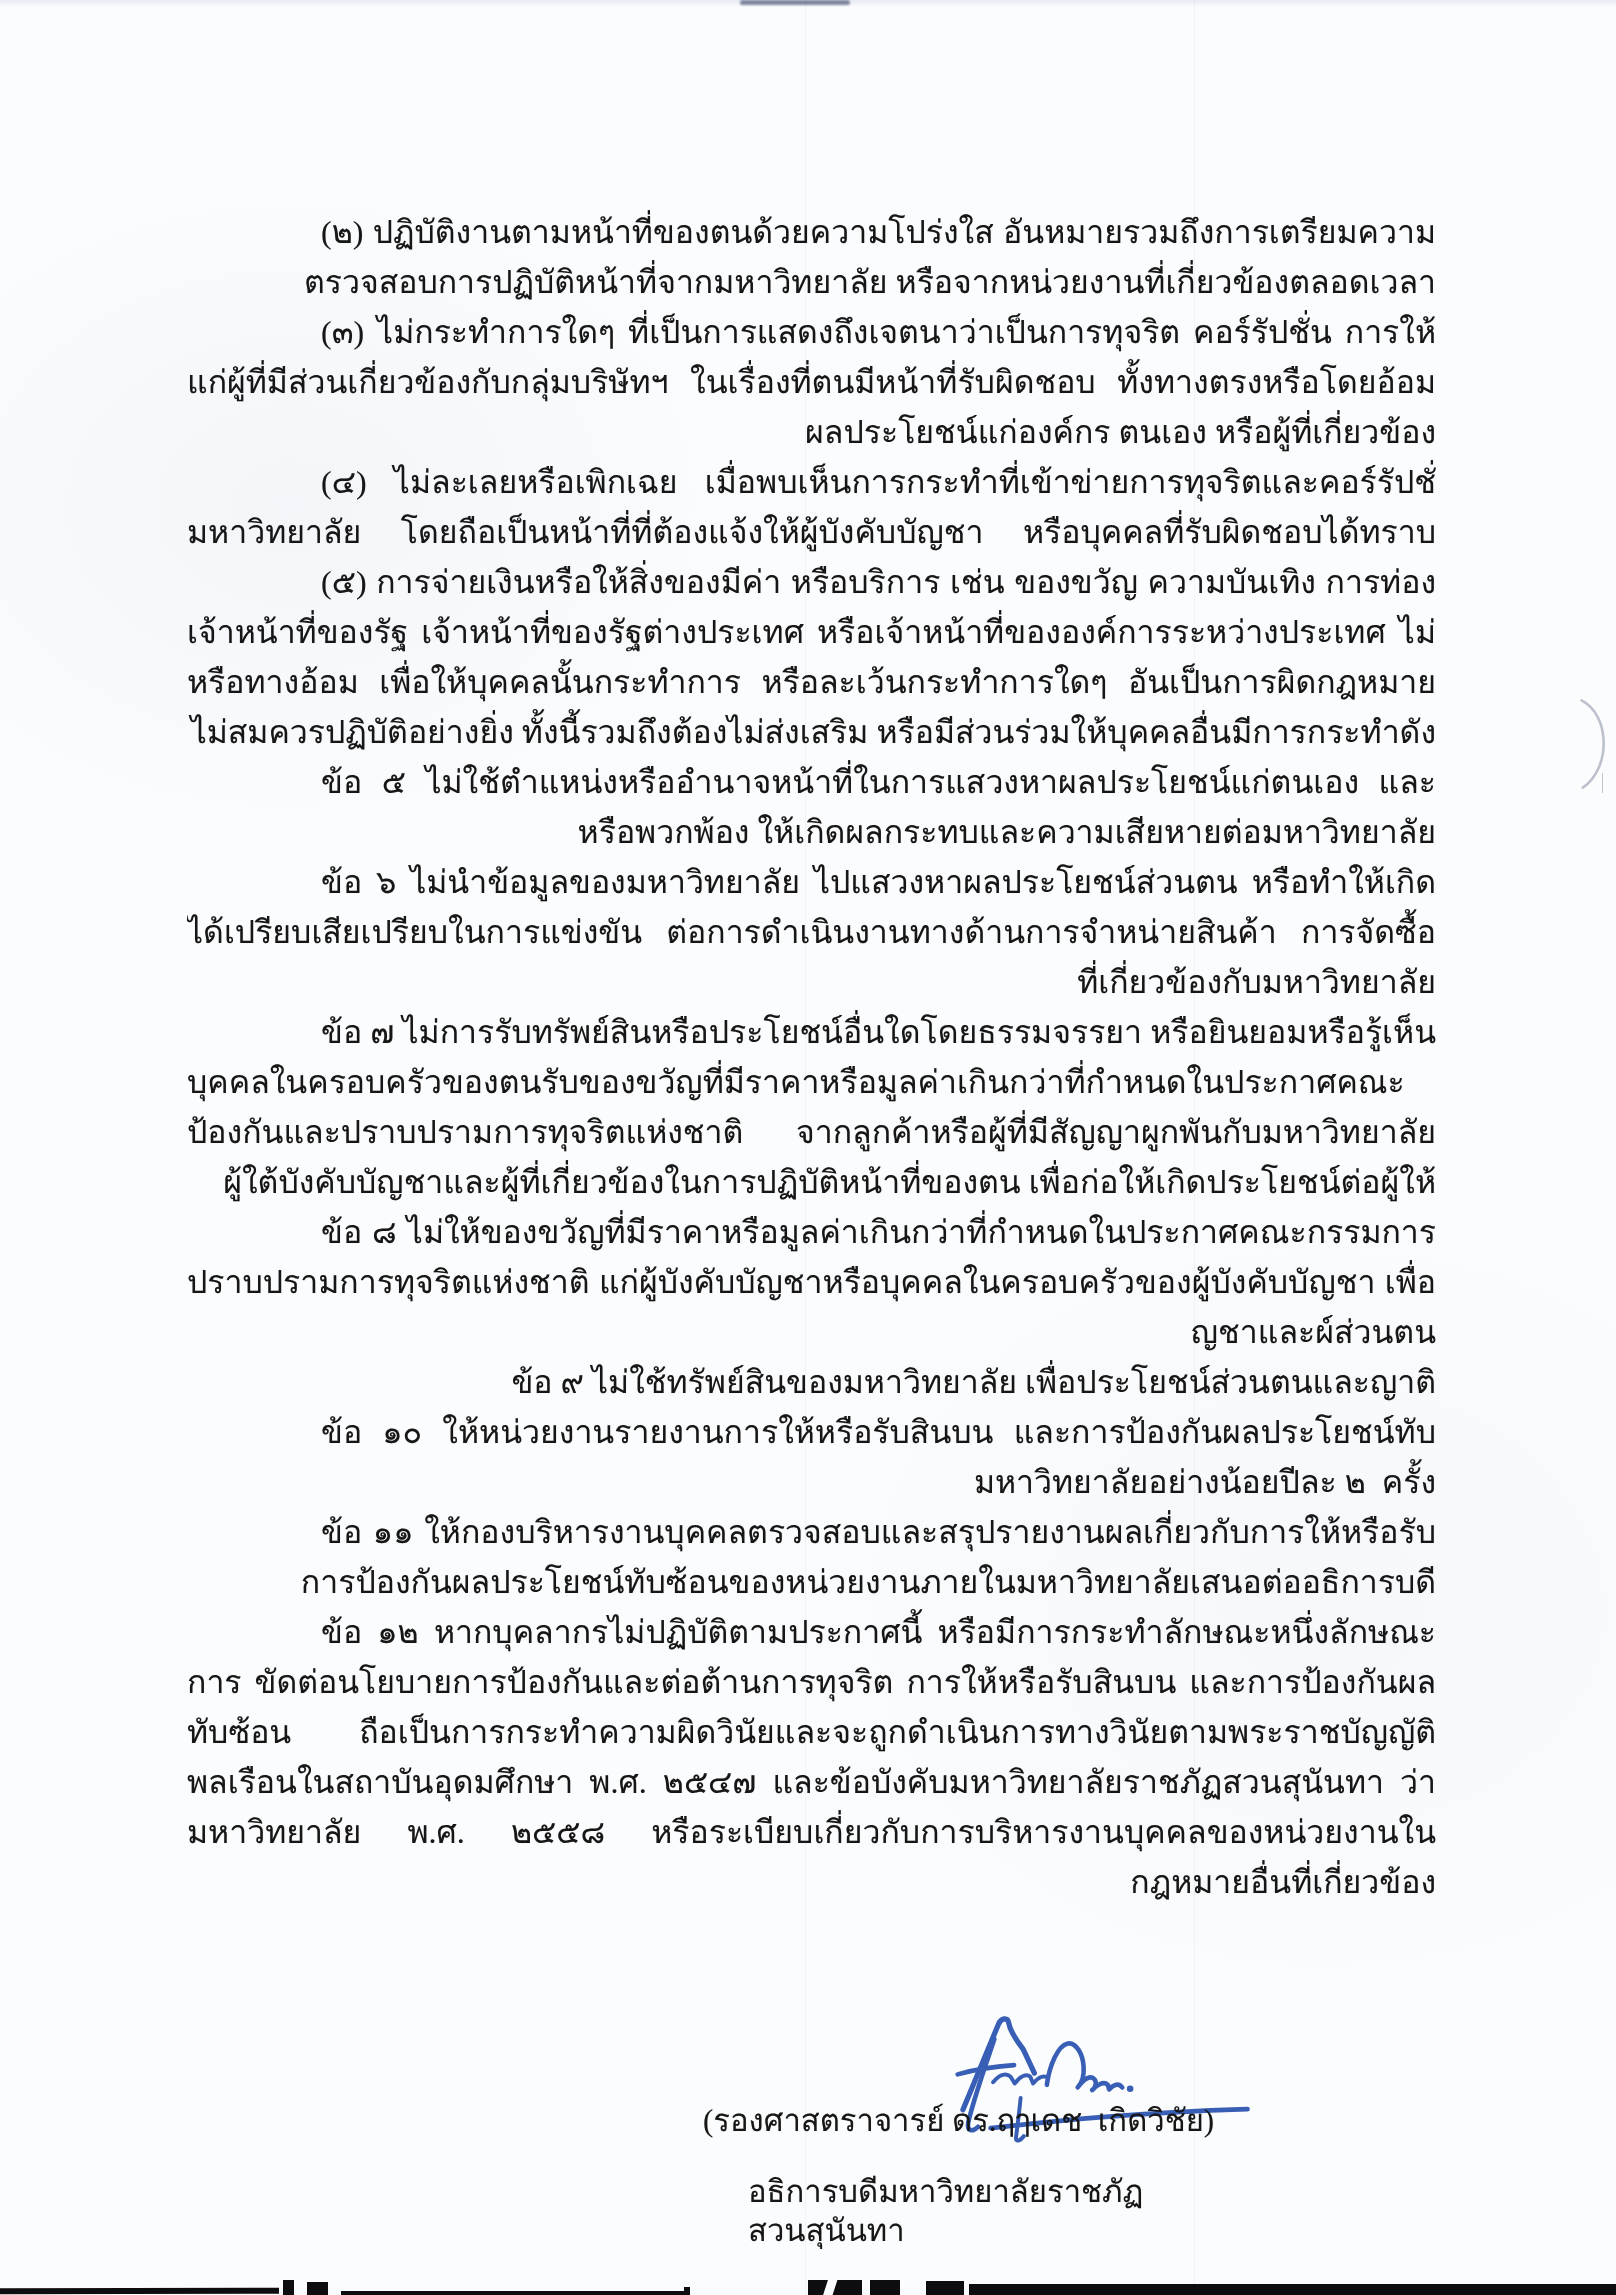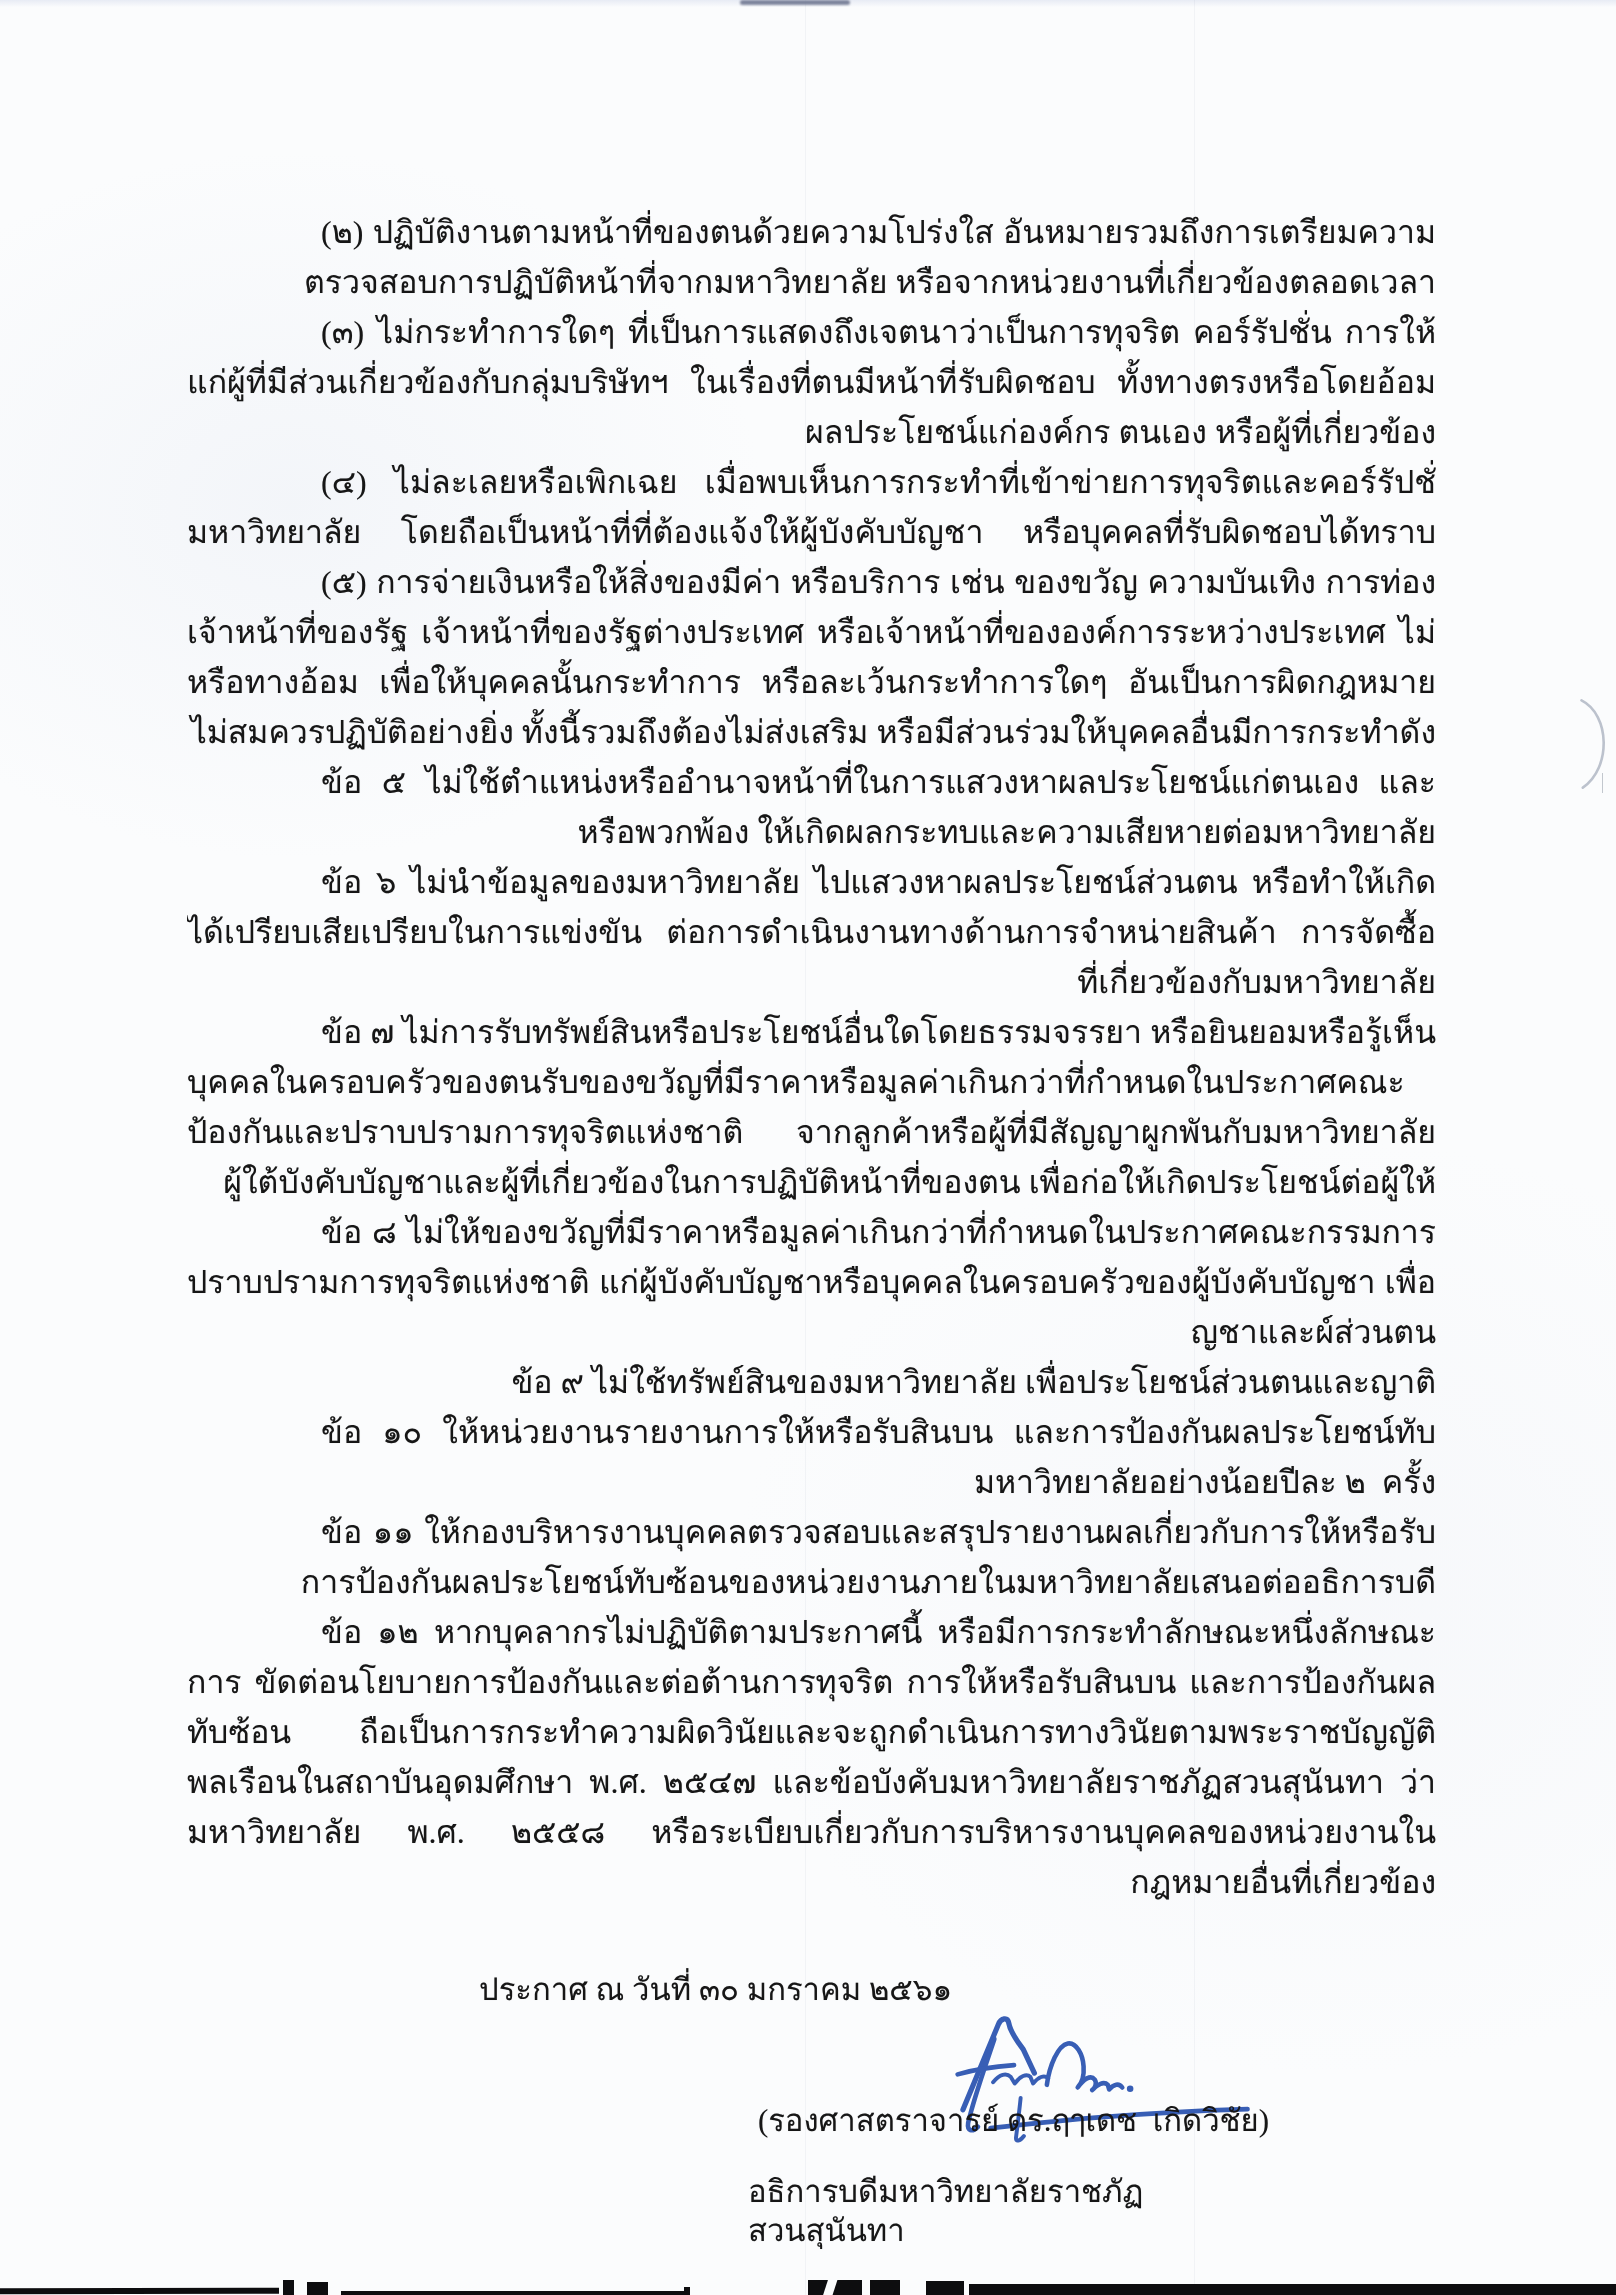--- a/index.html
+++ b/index.html
@@ -34,22 +34,22 @@
   .line.just{white-space:normal;text-align:justify;text-align-last:justify;}
   .line.indent{text-indent:134px;}
   
   .date-line{
     position:absolute;left:479px;top:1969px;
     font-size:31px;line-height:41px;white-space:pre-wrap;
     text-shadow:0 0 0.7px rgba(10,10,10,.28);
   }
   .sig-svg{position:absolute;left:938px;top:2006px;}
   .sig-name{
-    position:absolute;left:748px;top:2101px;width:531px;
-    font-size:31px;line-height:39px;text-align:center;white-space:pre-wrap;
+    position:absolute;left:703px;top:2101px;width:531px;
+    font-size:31px;line-height:39px;white-space:pre-wrap;
     text-shadow:0 0 0.7px rgba(10,10,10,.28);
   }
   .sig-title{
     position:absolute;left:748px;top:2172px;width:531px;
     font-size:31px;line-height:39px;text-align:left;white-space:pre-wrap;
     text-shadow:0 0 0.7px rgba(10,10,10,.28);
   }
   
   .arc-artifact{position:absolute;left:1575px;top:695px;}
   .arc-tail{position:absolute;left:1602px;top:773px;width:1.3px;height:19.7px;background:rgba(148,154,168,0.55);}
@@ -106,21 +106,20 @@
       <div class="line indent just">ข้อ ๑๑ ให้กองบริหารงานบุคคลตรวจสอบและสรุปรายงานผลเกี่ยวกับการให้หรือรับสินบน และ</div>
       <div class="line">การป้องกันผลประโยชน์ทับซ้อนของหน่วยงานภายในมหาวิทยาลัยเสนอต่ออธิการบดี</div>
       <div class="line indent just">ข้อ ๑๒ หากบุคลากรไม่ปฏิบัติตามประกาศนี้ หรือมีการกระทำลักษณะหนึ่งลักษณะใด อันเป็น</div>
       <div class="line just">การ ขัดต่อนโยบายการป้องกันและต่อต้านการทุจริต การให้หรือรับสินบน และการป้องกันผลประโยชน์</div>
       <div class="line just">ทับซ้อน ถือเป็นการกระทำความผิดวินัยและจะถูกดำเนินการทางวินัยตามพระราชบัญญัติระเบียบข้าราชการ</div>
       <div class="line just">พลเรือนในสถาบันอุดมศึกษา พ.ศ. ๒๕๔๗ และข้อบังคับมหาวิทยาลัยราชภัฏสวนสุนันทา ว่าด้วยพนักงาน</div>
       <div class="line just">มหาวิทยาลัย พ.ศ. ๒๕๕๘ หรือระเบียบเกี่ยวกับการบริหารงานบุคคลของหน่วยงานในมหาวิทยาลัย และหรือ</div>
       <div class="line">กฎหมายอื่นที่เกี่ยวข้อง</div>
     </div>
 
-  <div class="date-line">ประกาศ ณ วันที่ ๓๐ มกราคม ๒๕๖๑</div>
 
   <svg class="sig-svg" width="341" height="138" viewBox="0 0 520 210" fill="none" stroke="#2a53b0" stroke-linecap="round" stroke-linejoin="round" opacity="0.93">
 
     <path d="M38,158 L92,28 C96,18 106,16 108,26 C110,38 118,50 130,66 L147,102" stroke-width="8"></path>
 
     <path d="M86,50 C72,92 54,142 46,178 C44,190 52,193 61,184" stroke-width="7"></path>
 
     <path d="M30,104 C58,96 88,92 116,90" stroke-width="7"></path>
 
     <path d="M84,116 C94,104 104,101 111,108 L117,118 C125,107 135,102 141,108 L145,118 C153,108 162,104 168,110" stroke-width="6"></path>

